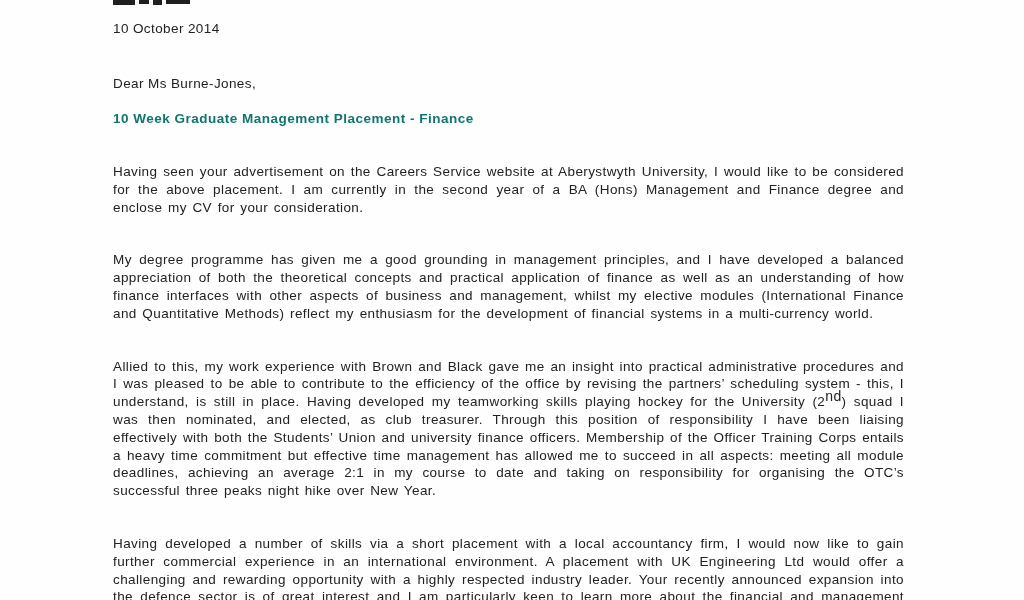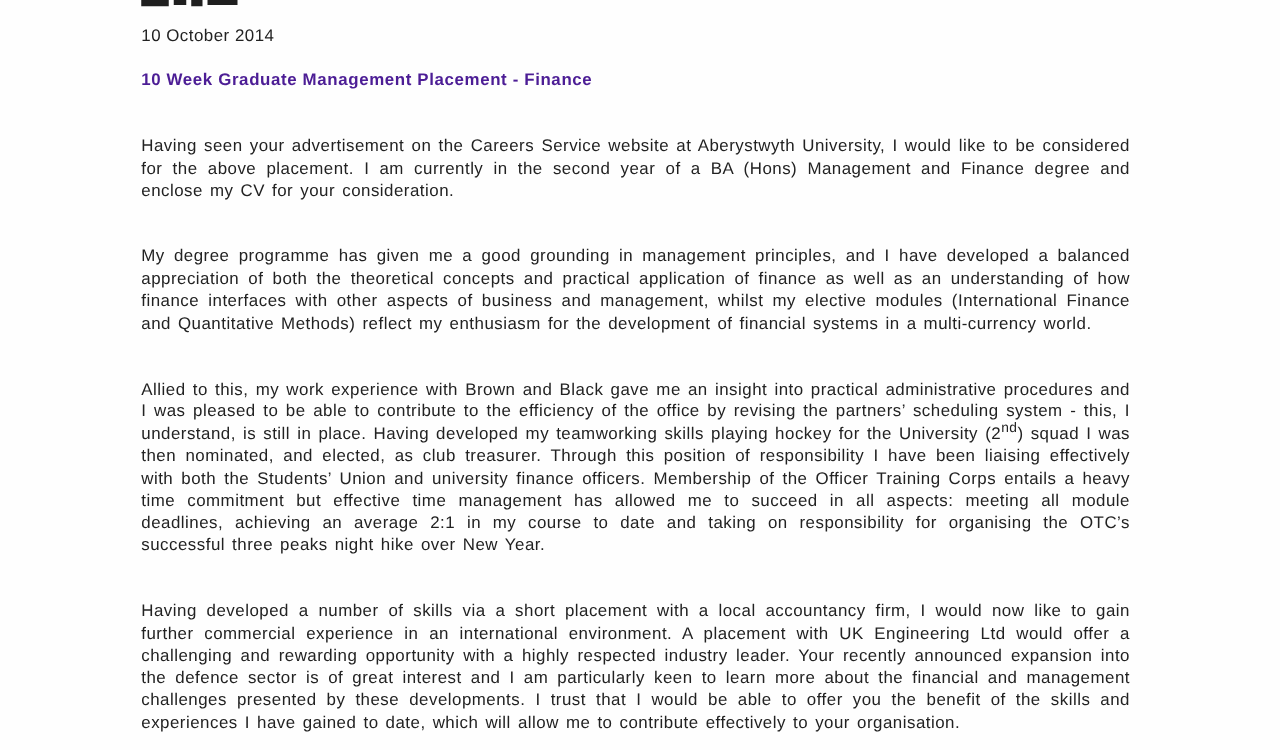--- a/index.html
+++ b/index.html
@@ -47,51 +47,52 @@
     margin-top: 37px;
     font-size: 13.5px;
     line-height: 18px;
     letter-spacing: 0.4px;
   }
   .subject {
     margin-top: 17px;
     font-size: 13.5px;
     line-height: 18px;
     font-weight: 700;
-    color: #4c1d95;
+    color: #0f766e;
     letter-spacing: 0.5px;
   }
   .body-para {
     margin-top: 35px;
     font-size: 13.5px;
     line-height: 17.8px;
     letter-spacing: 0.4px;
     word-spacing: 1.5px;
     text-align: justify;
   }
   .body-para sup {
-    font-size: 11px;
+    font-size: 14px;
     line-height: 0;
     vertical-align: super;
   }
 </style>
 </head>
 <body>
 
 <div class="page">
 
   <div class="clipped-line">
     <span class="blk b1"></span>
     <span class="blk b2"></span>
     <span class="blk b3"></span>
     <span class="blk b4"></span>
   </div>
 
   <p class="date">10 October 2014</p>
 
+  <p class="salutation">Dear Ms Burne-Jones,</p>
 
   <p class="subject">10 Week Graduate Management Placement - Finance</p>
 
   <div id="paragraphs">
       <p class="body-para"><span>Having seen your advertisement on the Careers Service website at Aberystwyth University, I would like to be considered for the above placement. I am currently in the second year of a BA (Hons) Management and Finance degree and enclose my CV for your consideration.</span></p>
       <p class="body-para"><span>My degree programme has given me a good grounding in management principles, and I have developed a balanced appreciation of both the theoretical concepts and practical application of finance as well as an understanding of how finance interfaces with other aspects of business and management, whilst my elective modules (International Finance and Quantitative Methods) reflect my enthusiasm for the development of financial systems in a multi-currency world.</span></p>
       <p class="body-para"><span>Allied to this, my work experience with Brown and Black gave me an insight into practical administrative procedures and I was pleased to be able to contribute to the efficiency of the office by revising the partners’ scheduling system - this, I understand, is still in place. Having developed my teamworking skills playing hockey for the University (2</span><sup>nd</sup><span>) squad I was then nominated, and elected, as club treasurer. Through this position of responsibility I have been liaising effectively with both the Students’ Union and university finance officers. Membership of the Officer Training Corps entails a heavy time commitment but effective time management has allowed me to succeed in all aspects: meeting all module deadlines, achieving an average 2:1 in my course to date and taking on responsibility for organising the OTC’s successful three peaks night hike over New Year.</span></p>
       <p class="body-para"><span>Having developed a number of skills via a short placement with a local accountancy firm, I would now like to gain further commercial experience in an international environment. A placement with UK Engineering Ltd would offer a challenging and rewarding opportunity with a highly respected industry leader. Your recently announced expansion into the defence sector is of great interest and I am particularly keen to learn more about the financial and management challenges presented by these developments. I trust that I would be able to offer you the benefit of the skills and experiences I have gained to date, which will allow me to contribute effectively to your organisation.</span></p>
     </div>
 

